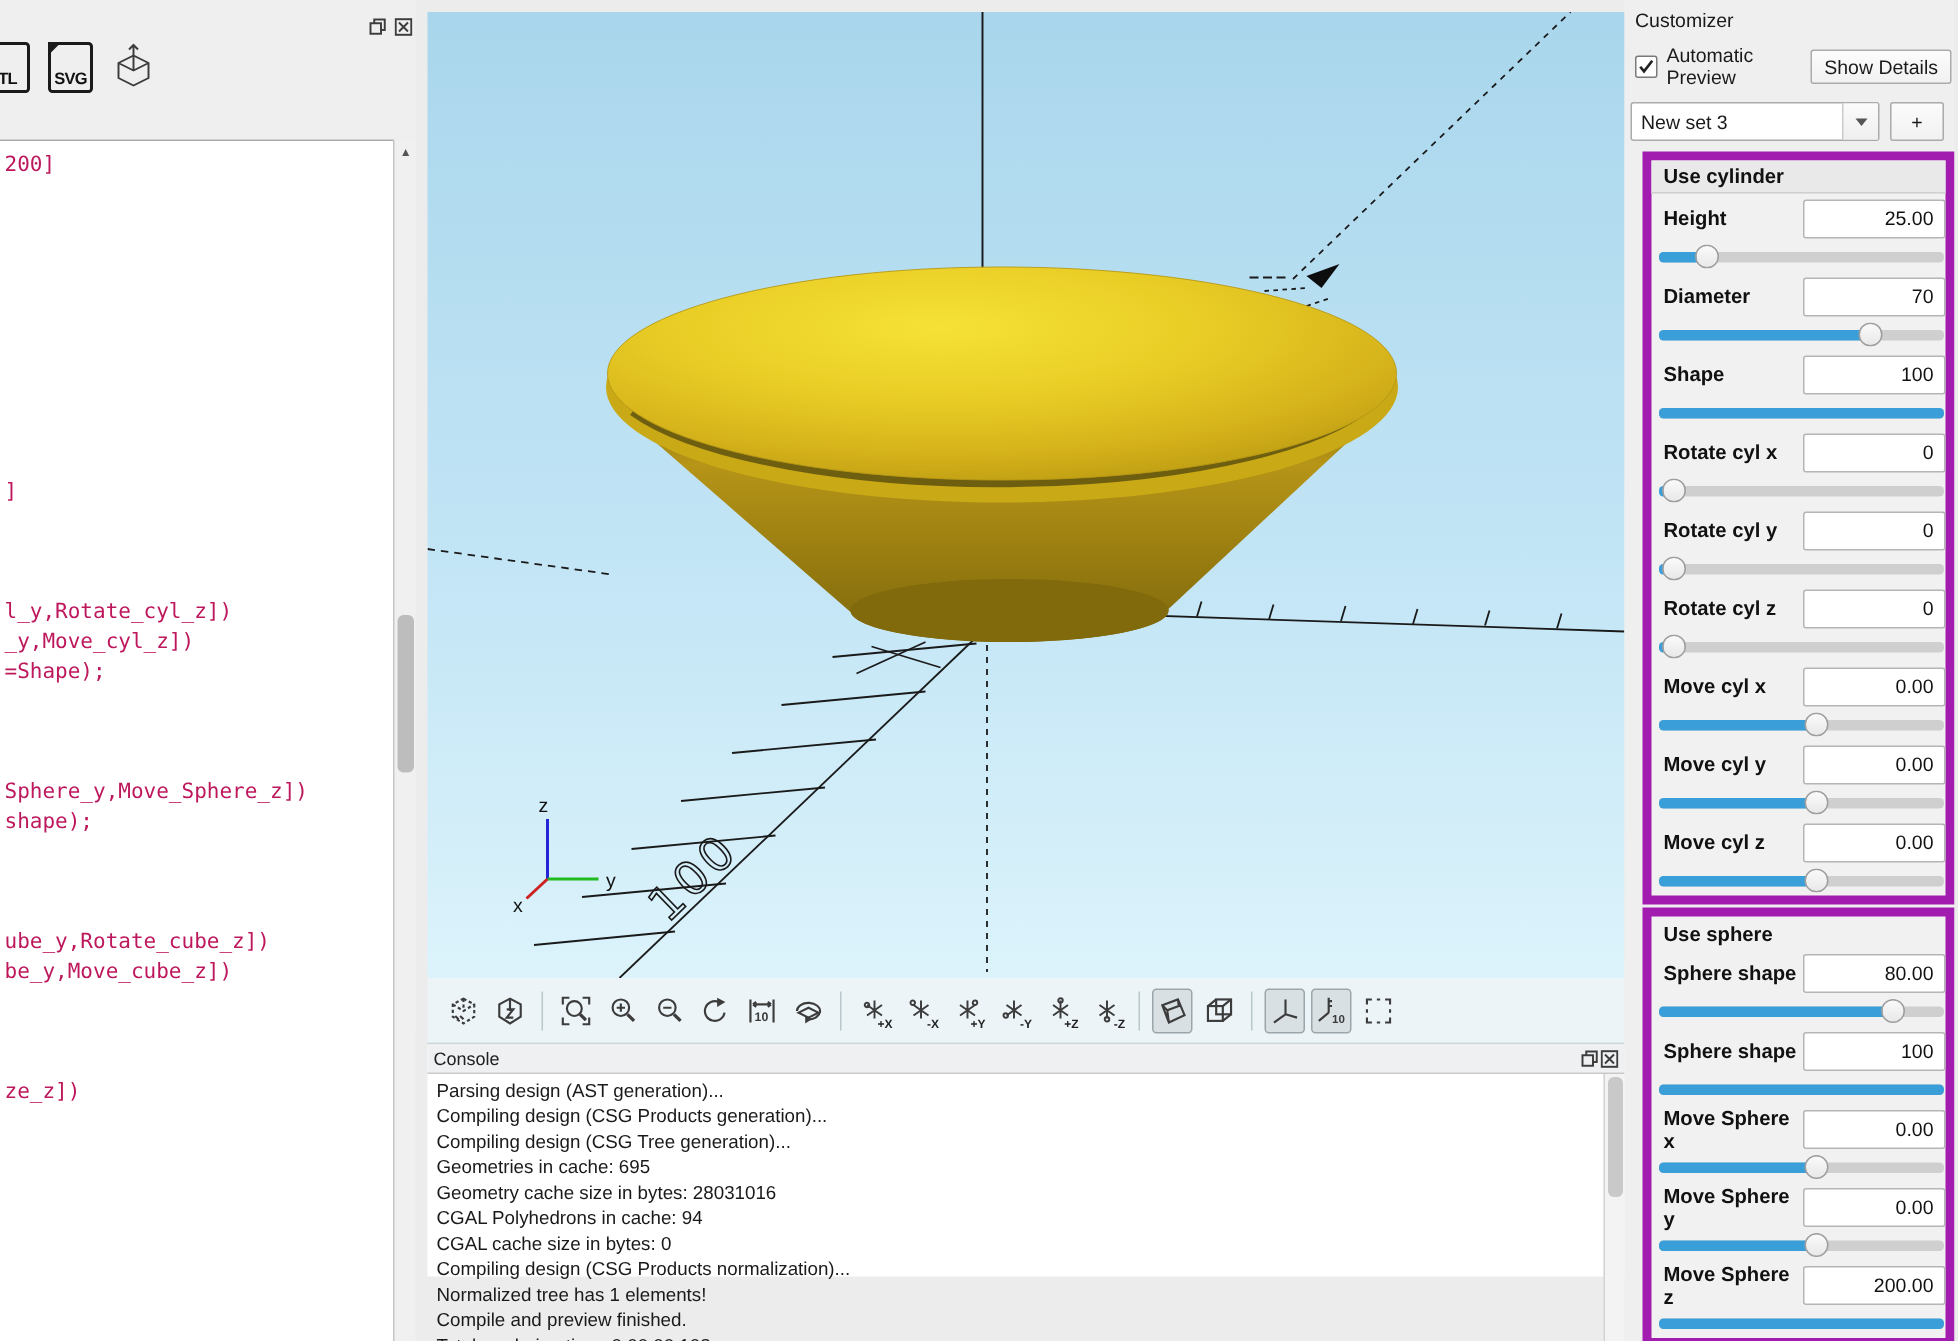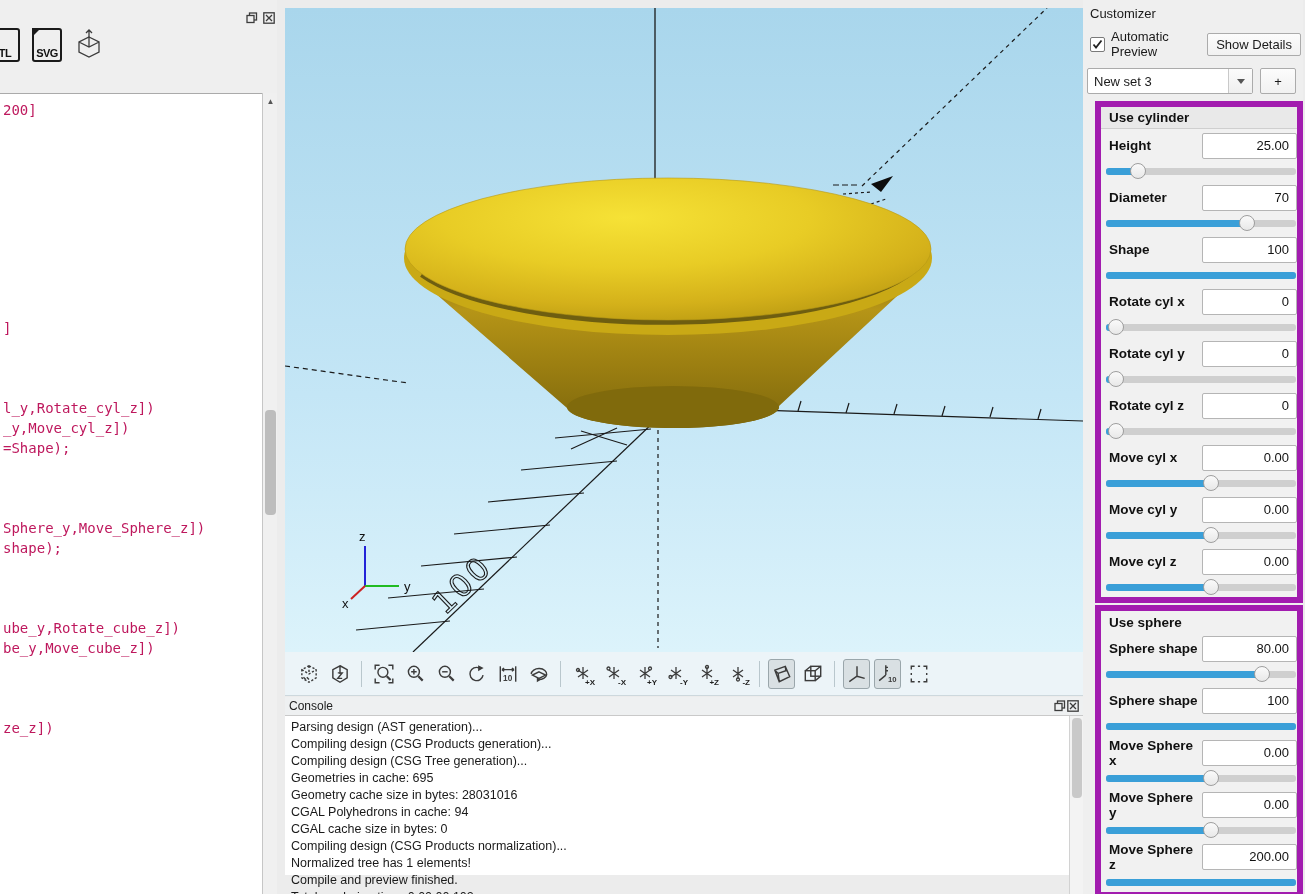--- a/index.html
+++ b/index.html
@@ -28,21 +28,21 @@
 
   
   .view-toolbar { position:absolute; left:285px; top:652px; width:798px; height:44px; background:#ecf4f8;
                   display:flex; align-items:center; gap:4px; padding-left:10px; border-bottom:1px solid #cdd8dd; }
   .vt-btn { width:27px; height:30px; display:flex; align-items:center; justify-content:center; position:relative; border:1px solid transparent; border-radius:3px; }
   .vt-btn.pressed { background:#d9e0e3; border:1px solid #9aa6ab; }
   .vt-sep { width:1px; height:26px; background:#b9c7cd; margin:0 4px; }
   .axis-sub { position:absolute; right:0px; bottom:1px; font-size:8px; color:#222; font-weight:bold; line-height:8px; }
 
   
-  .console-pane { position:absolute; left:285px; top:697px; width:798px; height:178px; background:#ffffff; }
+  .console-pane { position:absolute; left:285px; top:697px; width:798px; height:154px; background:#ffffff; }
   .console-header { height:19px; background:#eef0f1; border-bottom:1px solid #c9c9c9; display:flex; align-items:center; padding:0 4px; }
   .console-title { font-size:12px; color:#222; }
   .console-header .spacer { flex:1; }
   .console-body { position:relative; height:178px; overflow:hidden; padding:3px 6px 0 6px; }
   .console-line { font-size:12.5px; color:#1a1a1a; line-height:17px; white-space:pre; }
   .console-scrollbar { position:absolute; right:0; top:19px; width:14px; height:178px; background:#f3f3f3; border-left:1px solid #d2d2d2; }
   .console-thumb { position:absolute; left:2px; top:2px; width:10px; height:80px; background:#c9c9c9; border-radius:4px; }
 
   
   .customizer { position:absolute; left:1083px; top:0; width:220px; height:894px; background:#efefef; overflow:hidden; }

